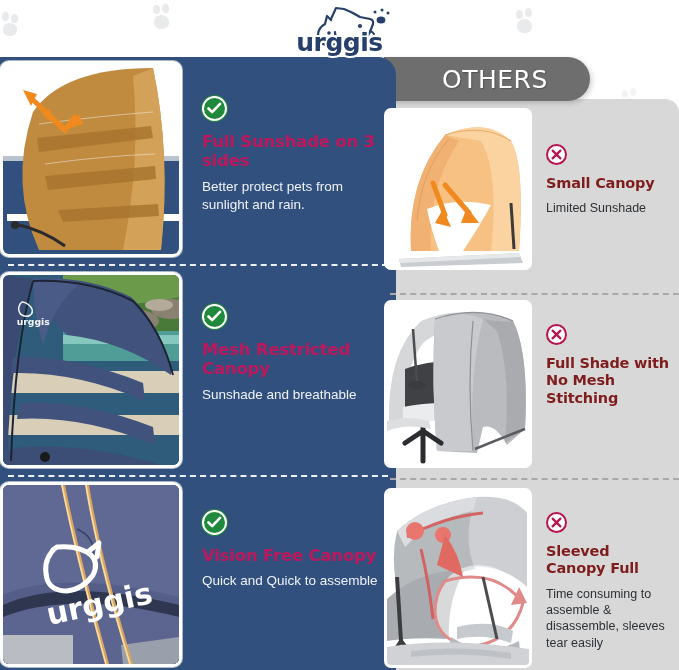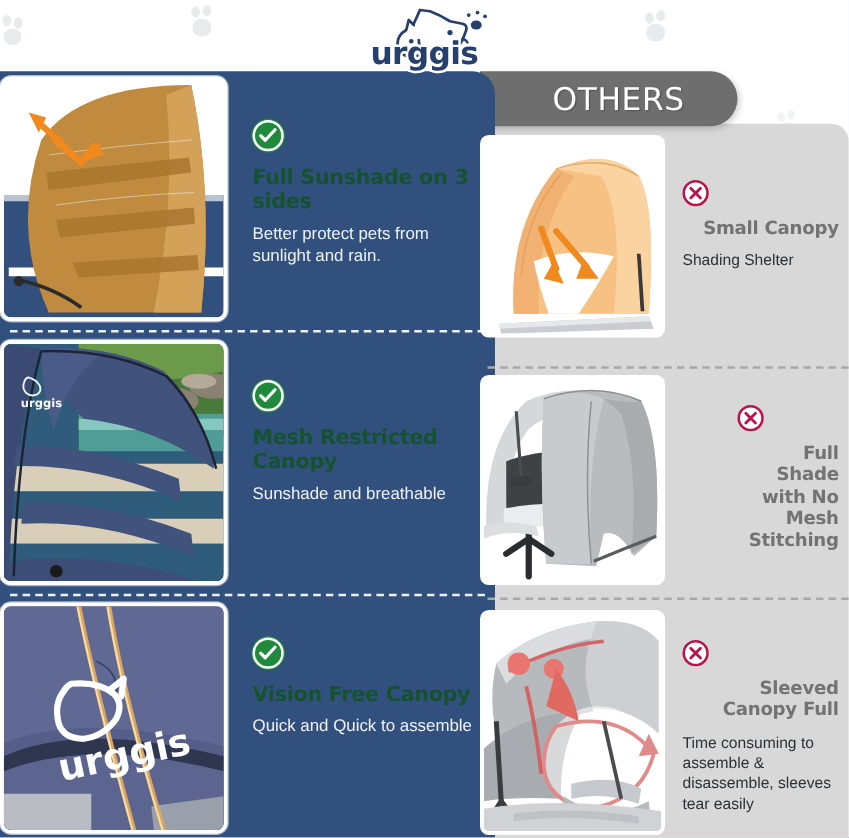--- a/index.html
+++ b/index.html
@@ -73,21 +73,21 @@
   .ltext { flex: 1; padding: 22px 10px 0 20px; }
   .ltext.first { padding-top: 35px; }
   .check {
     width: 25px; height: 25px; border-radius: 50%;
     background: #1f8a3b; border: 2px solid #ffffff;
     display: flex; align-items: center; justify-content: center;
     box-shadow: 0 0 0 1px #1f8a3b;
   }
   .check svg { display: block; }
   .l-title {
-    margin-top: 11px; color: #14532d; font-weight: bold;
+    margin-top: 11px; color: #be185d; font-weight: bold;
     font-size: 16.5px; line-height: 1.18;
     font-family: "DejaVu Sans", sans-serif; letter-spacing: -.2px;
   }
   .l-sub {
     margin-top: 7px; color: #f0f2f6; font-size: 13.5px; line-height: 1.33;
     font-family: "Liberation Sans", sans-serif;
   }
   .ldash {
     position: absolute; left: 8px; width: 380px; height: 0;
     border-top: 2px dashed #ffffff; z-index: 22; opacity: .92;
@@ -101,23 +101,23 @@
     overflow: hidden; flex: none;
   }
   .rtext { flex: 1; padding: 22px 8px 0 14px; }
   .cross {
     width: 21px; height: 21px; border-radius: 50%;
     background: #ffffff; border: 2.5px solid #b8144b;
     display: flex; align-items: center; justify-content: center;
   }
   .cross svg { display: block; }
   .r-title {
-    margin-top: 10px; color: #737373; font-weight: bold;
+    margin-top: 10px; color: #7f1d1d; font-weight: bold;
     font-size: 14.5px; line-height: 1.2;
-    font-family: "DejaVu Sans", sans-serif; letter-spacing: -.2px; text-align: right;
+    font-family: "DejaVu Sans", sans-serif; letter-spacing: -.2px;
   }
   .r-sub {
     margin-top: 8px; color: #2d3135; font-size: 12.5px; line-height: 1.3;
     font-family: "Liberation Sans", sans-serif;
   }
   .rdash {
     position: absolute; left: 390px; width: 289px; height: 0;
     border-top: 2px dashed #a8a8a8; z-index: 22;
   }
   svg { display: block; }
@@ -262,21 +262,21 @@
         <path d="M12 148 L132 142 L134 146 L13 152 Z" fill="#e6e8ea"></path>
       </svg>
     </div>
     <div class="rtext" style="padding-top:36px;">
       <div class="cross">
         <svg width="11" height="11" viewBox="0 0 11 11">
             <path d="M1.6 1.6 L9.4 9.4 M9.4 1.6 L1.6 9.4" stroke="#b8144b" stroke-width="2.2" stroke-linecap="round"></path>
           </svg>
       </div>
       <div class="r-title">Small Canopy</div>
-      <div class="r-sub">Shading Shelter</div>
+      <div class="r-sub">Limited Sunshade</div>
     </div>
   </div>
   <div class="rdash" style="top:293px;"></div>
 
   <div class="lrow" style="top:272px;height:196px;">
     <div class="lcard" style="height:196px;">
       <svg width="176" height="190" viewBox="0 0 176 190">
         <rect width="176" height="190" fill="#2e5c7a"></rect>
         <rect x="60" y="0" width="116" height="74" fill="#4a7a3a"></rect>
         <g fill="#6a9a4a">
@@ -340,21 +340,21 @@
           <path d="M48 16 Q90 2 126 18"></path>
             <path d="M86 18 Q80 80 86 148"></path>
         </g>
         <path d="M88 146 Q112 136 138 126" stroke="#5a5c5f" stroke-width="2.5" fill="none"></path>
         <path d="M26 26 L30 80" stroke="#4a4c4f" stroke-width="2.5" fill="none"></path>
         <ellipse cx="30" cy="82" rx="9" ry="4" fill="#3a3c3f"></ellipse>
         <path d="M36 120 L36 158 M36 128 L18 140 M36 128 L54 140" stroke="#2a2c2f" stroke-width="5" fill="none" stroke-linecap="round"></path>
         <path d="M0 118 Q20 112 42 118 L44 126 Q20 120 0 128 Z" fill="#dcdee0"></path>
       </svg>
     </div>
-    <div class="rtext" style="padding-top:24px;margin-left:44px;">
+    <div class="rtext" style="padding-top:24px;">
       <div class="cross">
         <svg width="11" height="11" viewBox="0 0 11 11">
             <path d="M1.6 1.6 L9.4 9.4 M9.4 1.6 L1.6 9.4" stroke="#b8144b" stroke-width="2.2" stroke-linecap="round"></path>
           </svg>
       </div>
       <div class="r-title">Full Shade with No Mesh Stitching</div>
     </div>
   </div>
   <div class="rdash" style="top:478px;"></div>
 

